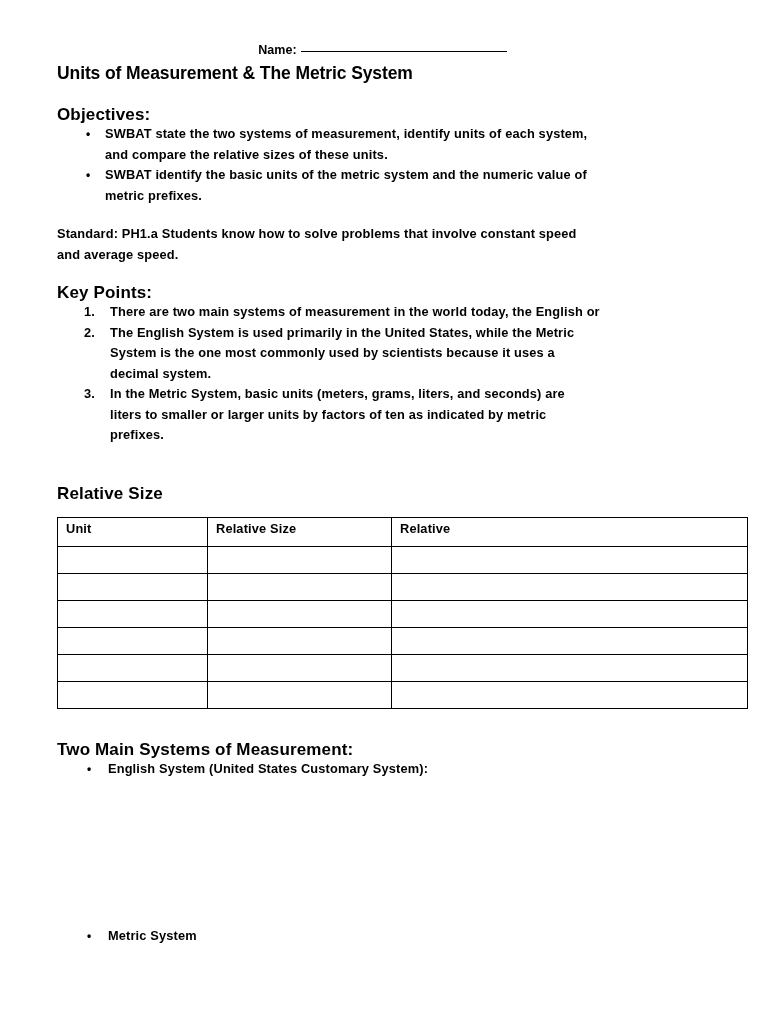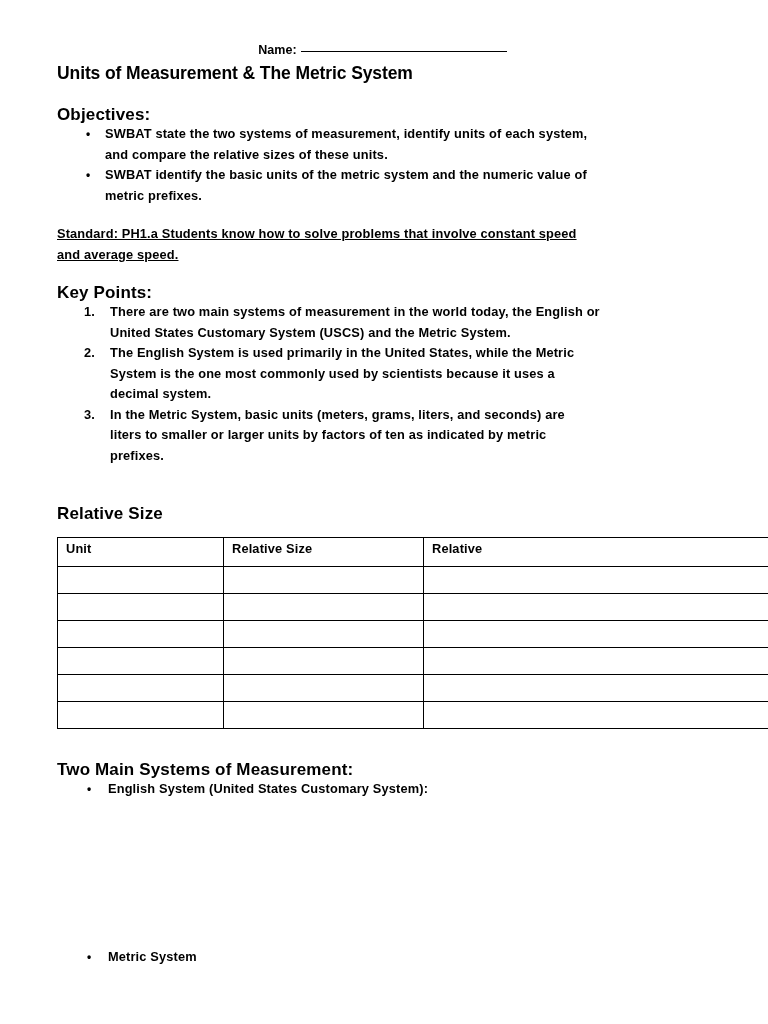--- a/index.html
+++ b/index.html
@@ -100,42 +100,41 @@
   ul.bullets.wide > li .marker { left: 30px; }
 
   
   .para {
     font-size: 12.8px;
     font-weight: bold;
     line-height: 20.5px;
     letter-spacing: 0.15px;
     margin: 0;
     max-width: 645px;
-    text-decoration: underline;
   }
 
   
   .rel-table {
     border-collapse: collapse;
     width: 663px;
     table-layout: fixed;
     margin: 0;
   }
   .rel-table th, .rel-table td {
     border: 1px solid #000000;
     padding: 0;
     vertical-align: top;
   }
   .rel-table th {
     height: 25px;
     font-size: 12.8px;
     font-weight: bold;
     letter-spacing: 0.15px;
     text-align: left;
-    padding: 3px 16px 0 8px;
+    padding: 3px 0 0 8px;
   }
   .rel-table td {
     height: 26px;
   }
   .col-unit   { width: 141px; }
   .col-size   { width: 175px; }
   .col-ex     { width: 347px; }
 </style>
 </head>
 <body>
@@ -169,21 +168,20 @@
     <span>and average speed.</span>
   </div>
 
   <div class="gap-18"></div>
 
   <div class="section-head">Key Points:</div>
   <ol class="numbers">
     <li>
       <span class="marker">1.</span>
       <span>There are two main systems of measurement in the world today, the English or</span><br>
-      <span>United States Customary System (USCS) and the Metric System.</span>
     </li>
     <li>
       <span class="marker">2.</span>
       <span>The English System is used primarily in the United States, while the Metric</span><br>
       <span>System is the one most commonly used by scientists because it uses a</span><br>
       <span>decimal system.</span>
     </li>
     <li>
       <span class="marker">3.</span>
       <span>In the Metric System, basic units (meters, grams, liters, and seconds) are</span><br>

